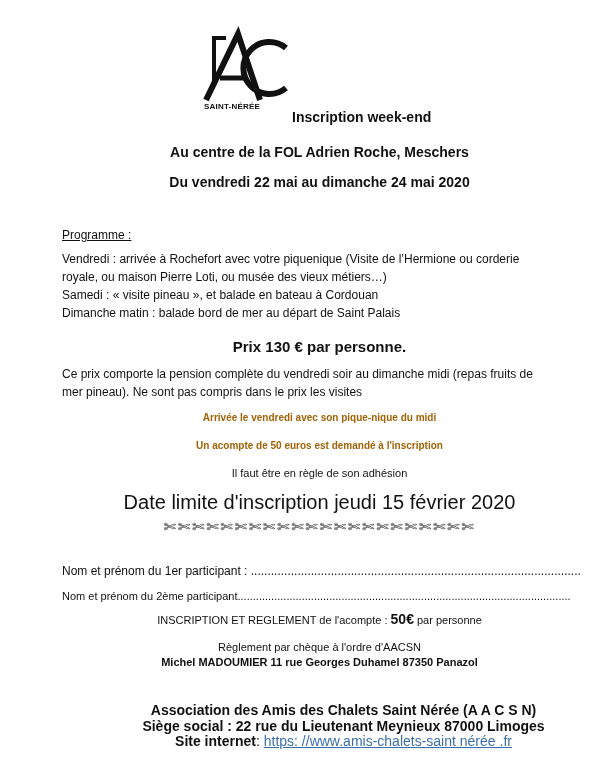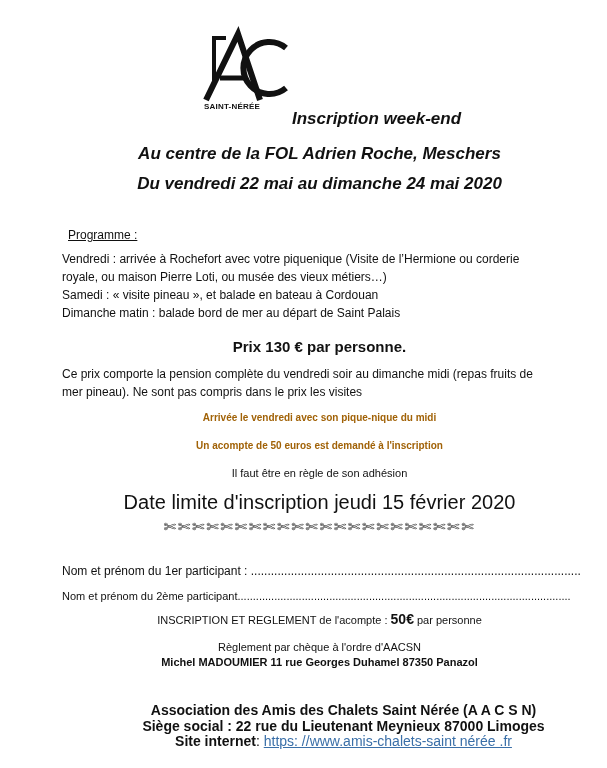--- a/index.html
+++ b/index.html
@@ -5,26 +5,26 @@
     html, body { margin: 0; padding: 0; background: #ffffff; }
     body {
       width: 607px; height: 768px; position: relative; overflow: hidden;
       font-family: "Liberation Sans", sans-serif; color: #111;
     }
     .abs { position: absolute; }
     .center { position: absolute; left: 0; width: 607px; text-align: center; margin-left: 16px; }
     .logo { left: 198px; top: 26px; width: 100px; height: 90px; }
     .logo svg { position: absolute; left: 0; top: 0; }
     .logo-text { position: absolute; left: 6px; top: 76px; font-size: 8px; font-weight: bold; letter-spacing: 0.2px; color: #111; }
-    .h-title { font-weight: bold; font-size: 17px; font-style: italic; }
+    .h-title { font-weight: bold; font-size: 14px; }
     .t1 { left: 292px; top: 109px; }
     .t2 { top: 144px; }
     .t3 { top: 174px; }
     .body-text { font-size: 12px; line-height: 18px; left: 62px; width: 490px; }
-    .prog-label { top: 226px; text-decoration: underline; margin-left: 6px; }
+    .prog-label { top: 226px; text-decoration: underline; }
     .prog-list { top: 250px; }
     .price { top: 338px; font-size: 15px; font-weight: bold; }
     .price-desc { top: 365px; }
     .blue { color: #a16207; font-weight: bold; font-size: 10px; }
     .b1 { top: 412px; }
     .b2 { top: 440px; }
     .adh { top: 467px; font-size: 11px; }
     .deadline { top: 491px; font-size: 20px; }
     .scissors { top: 518px; font-size: 15px; letter-spacing: 1.6px; color: #222; }
     .line1 { left: 62px; top: 564px; font-size: 12px; }

